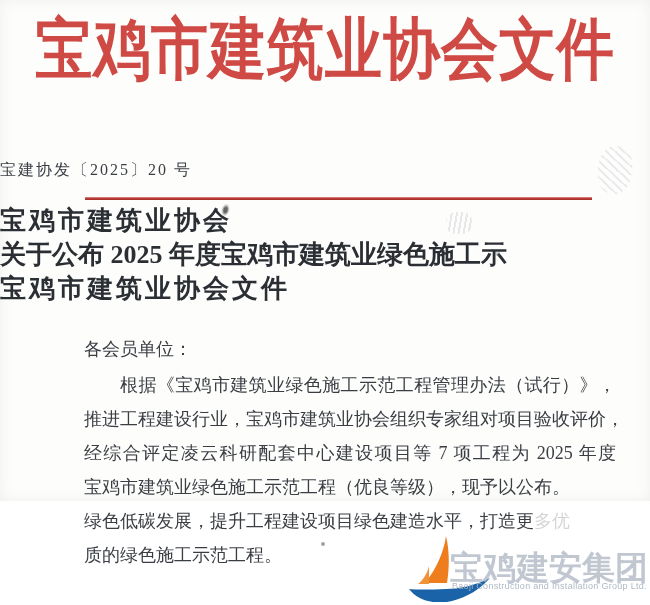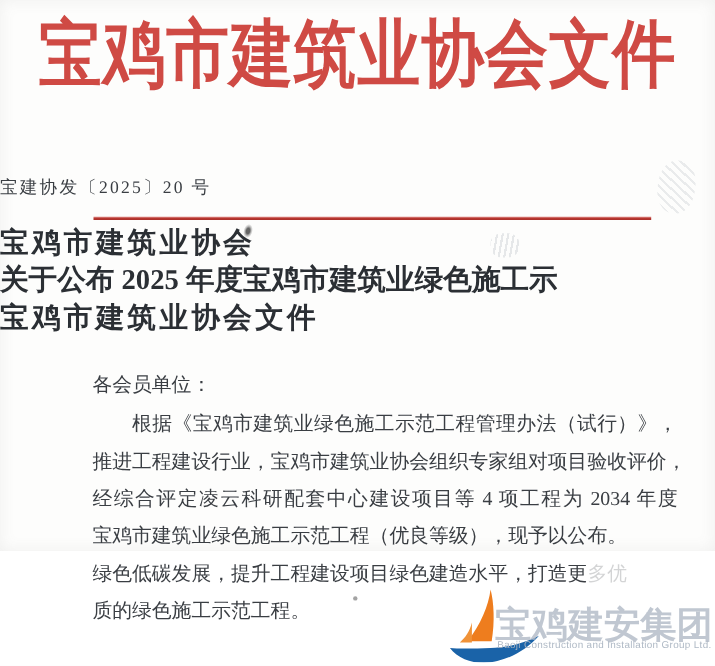--- a/index.html
+++ b/index.html
@@ -76,21 +76,21 @@
   <div class="titleblock">
     <div class="t sp">宝鸡市建筑业协会</div>
     <div class="t">关于公布 2025 年度宝鸡市建筑业绿色施工示</div>
     <div class="t sp">宝鸡市建筑业协会文件</div>
   </div>
 
   <div class="bodytext">
     <div class="line salute">各会员单位：</div>
     <div class="line j indent">根据《宝鸡市建筑业绿色施工示范工程管理办法（试行）》，</div>
     <div class="line j">推进工程建设行业，宝鸡市建筑业协会组织专家组对项目验收评价，</div>
-    <div class="line j">经综合评定凌云科研配套中心建设项目等 4 项工程为 2034 年度</div>
+    <div class="line j">经综合评定凌云科研配套中心建设项目等 7 项工程为 2025 年度</div>
     <div class="line">宝鸡市建筑业绿色施工示范工程（优良等级），现予以公布。</div>
     <div class="line">
       <span>绿色低碳发展，提升工程建设项目绿色建造水平，</span><span>打造更</span><span class="faded">多优</span>
     </div>
     <div class="line">质的绿色施工示范工程。</div>
   </div>
 
   <svg class="wm-logo" viewBox="0 0 88 68" xmlns="http://www.w3.org/2000/svg">
     <path d="M40,2 C38,17 31,34 19,49 L41,49 C44,31 43,14 40,2 Z" fill="#ee7d1e"></path>
     <path d="M23,32 C21,40 17,46 12,50 L23,50 Z" fill="#f09238"></path>

